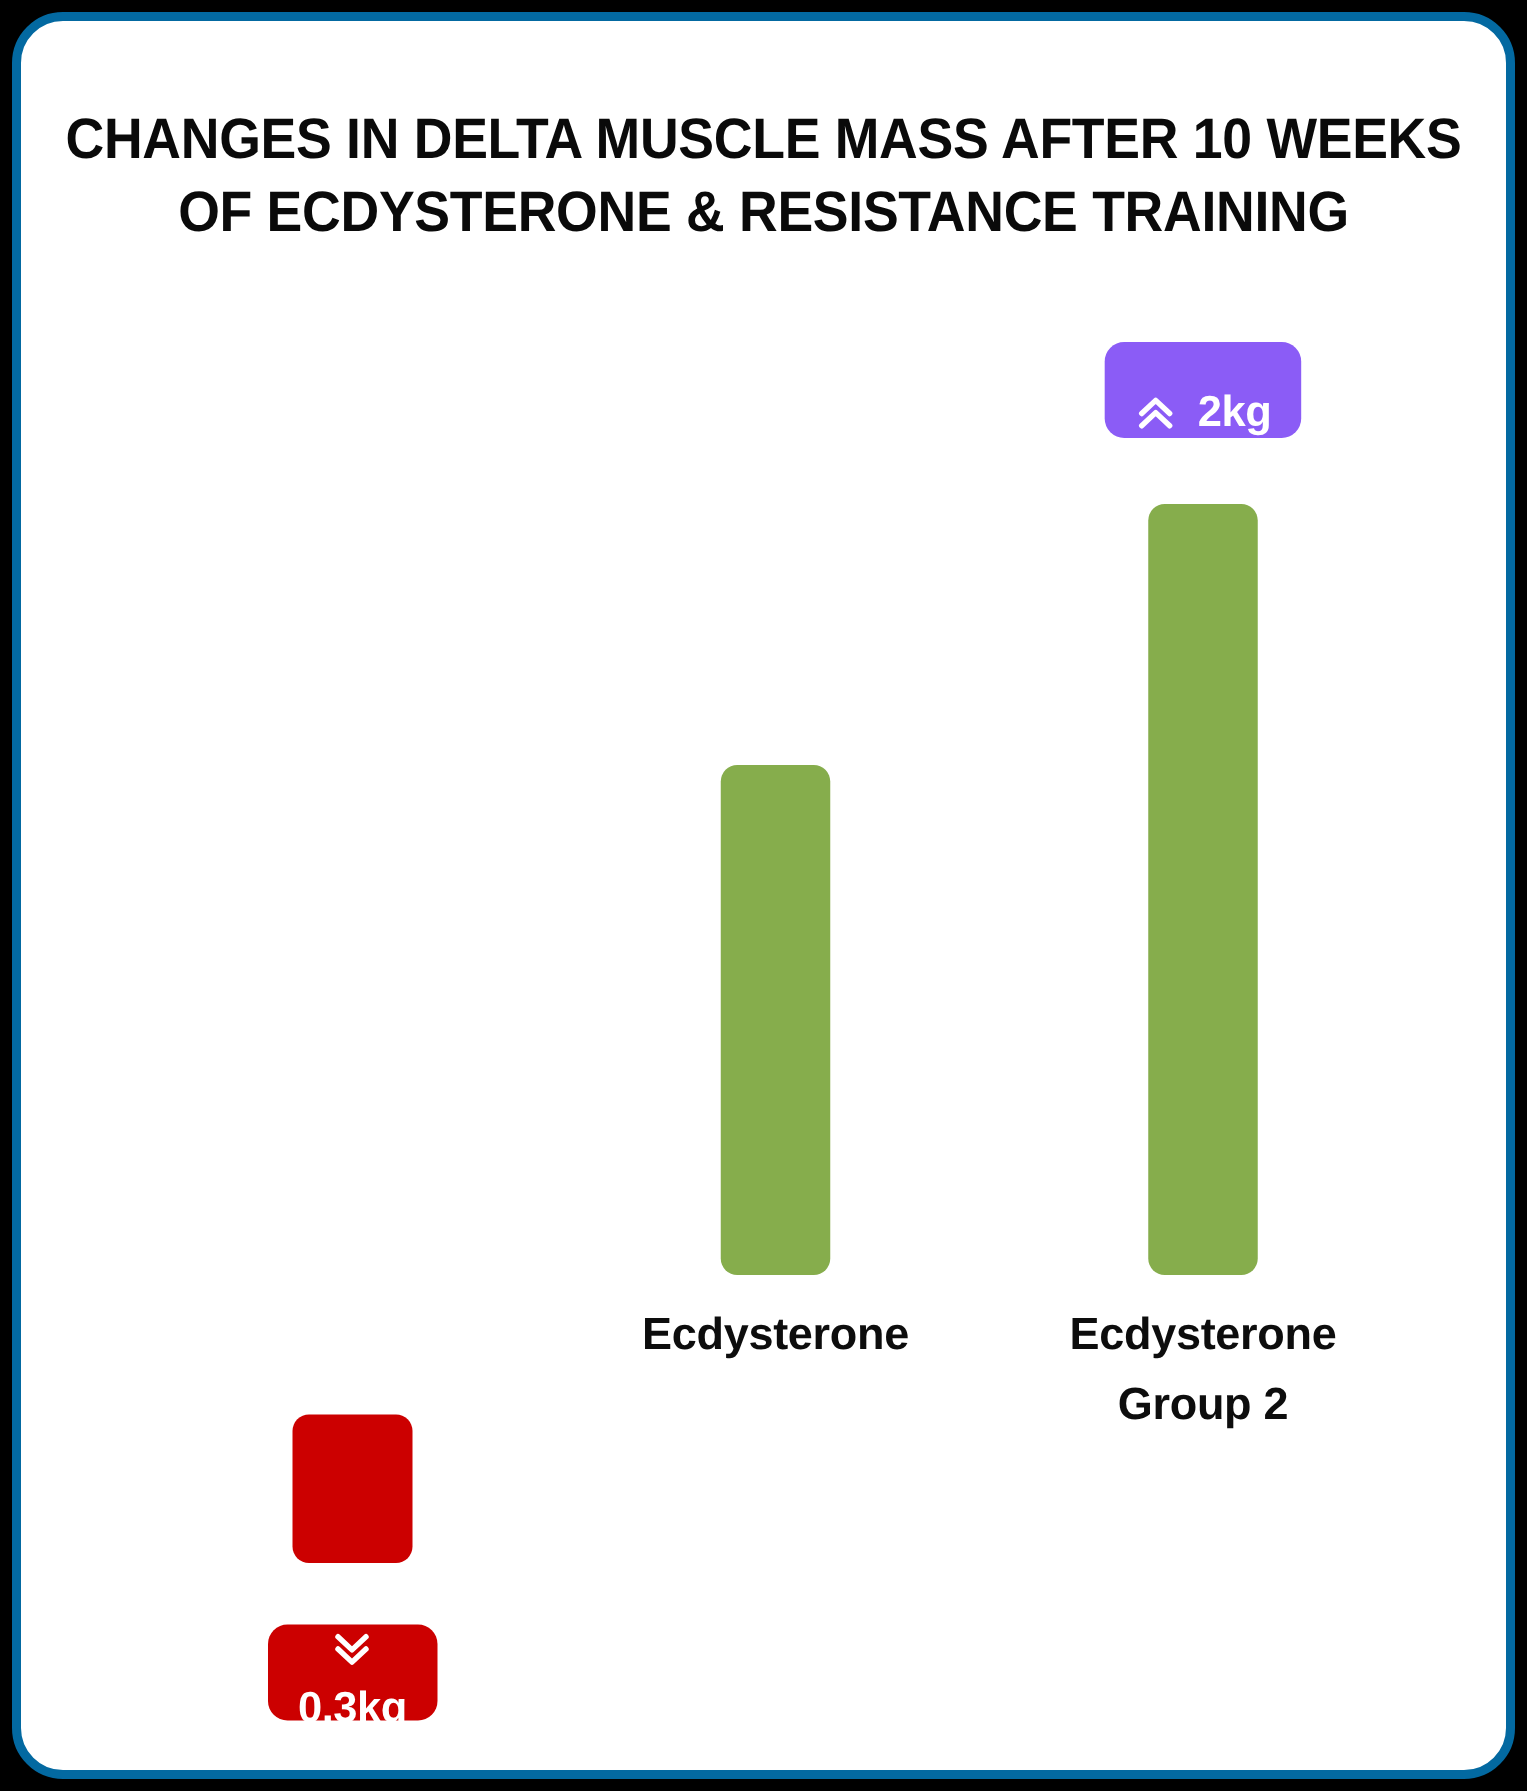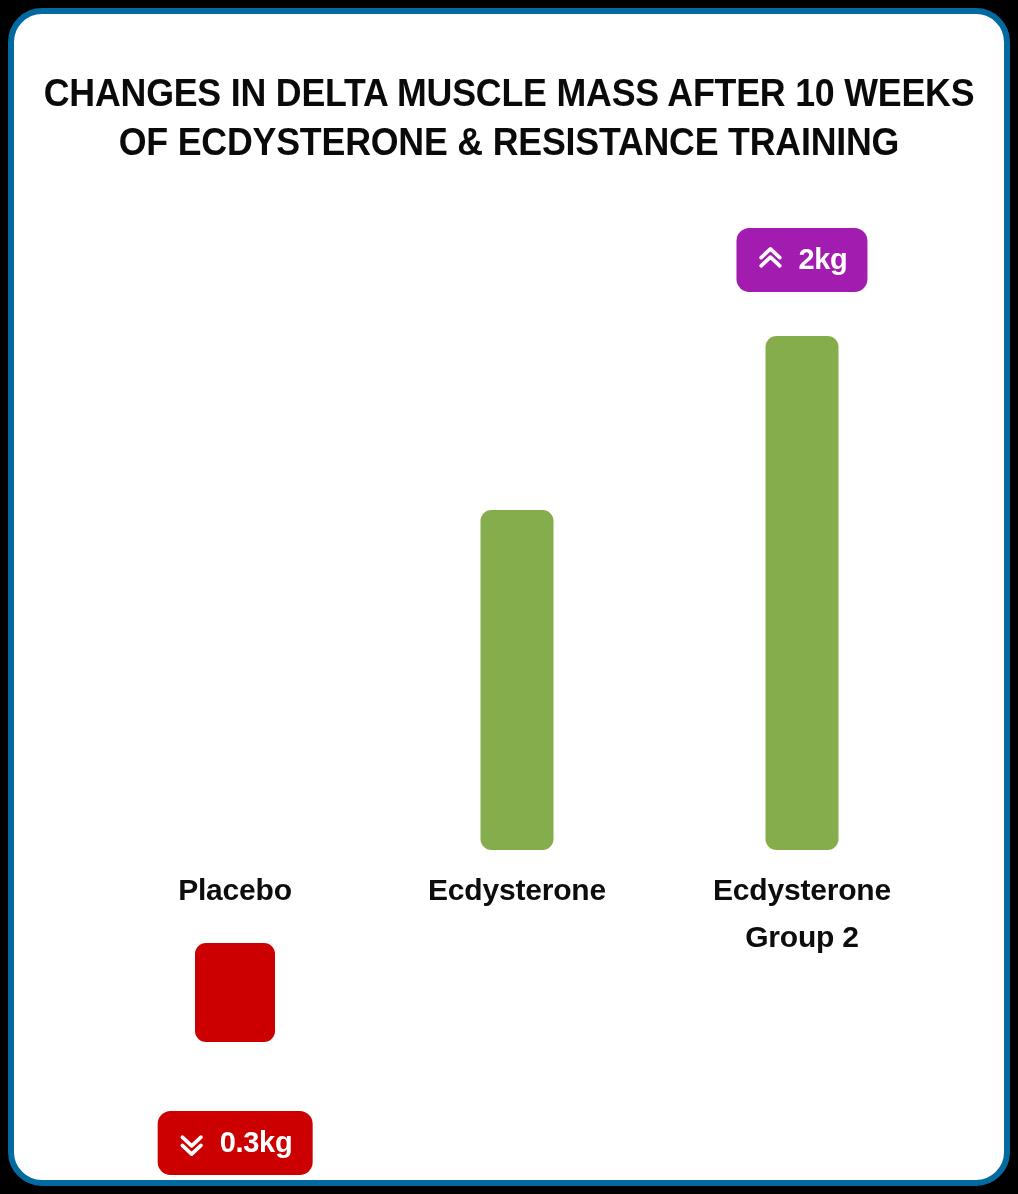--- a/index.html
+++ b/index.html
@@ -115,48 +115,45 @@
     height: 64px;
     padding: 0 20px;
     border-radius: 13px;
     color: #ffffff;
     font-family: "Liberation Sans", "DejaVu Sans", sans-serif;
     font-weight: bold;
     font-size: 29px;
     letter-spacing: -0.3px;
     white-space: nowrap;
   }
-  .badge-up   { background: #a21caf; }
+  .badge-up   { background: #8b5cf6; align-items: flex-end; }
   .badge-down { background: #cc0000; }
 
   .badge-icon { display: block; width: 28px; height: 28px; flex: 0 0 28px; }
   .badge-value { display: block; line-height: 1; padding-bottom: 2px; }
 </style>
 </head>
 <body>
 
 <div id="stage">
   <div id="card">
 
     <div id="title">
       <span class="tline">CHANGES IN DELTA MUSCLE MASS AFTER 10 WEEKS</span>
       <span class="tline">OF ECDYSTERONE &amp; RESISTANCE TRAINING</span>
     </div>
 
     <div id="plot">
 
       <div class="col col-0">
 
-        <div class="cat-label">
-          <span>Placebo</span>
-        </div>
 
         <div class="bar bar-red bar-below" style="width:80px;height:99px;bottom:auto;top:929px;border-radius:11px;"></div>
 
-        <div class="badge badge-down" style="top:1097px;">
+        <div class="badge badge-down" style="top:1069px;flex-direction:column;">
           <svg class="badge-icon" viewBox="0 0 24 24" fill="none" stroke="#ffffff" stroke-width="3.1" stroke-linecap="round" stroke-linejoin="round">
             <polyline points="4,7 12,14.5 20,7"></polyline>
             <polyline points="4,14 12,21.5 20,14"></polyline>
           </svg>
           <span class="badge-value">0.3kg</span>
         </div>
       </div>
 
       <div class="col col-1">
 

